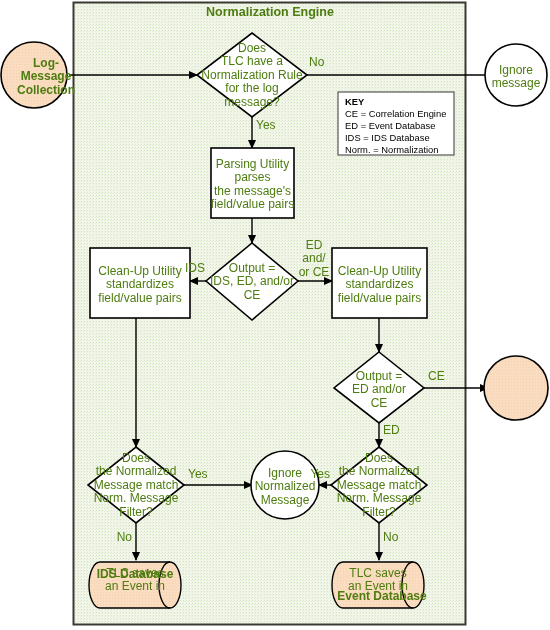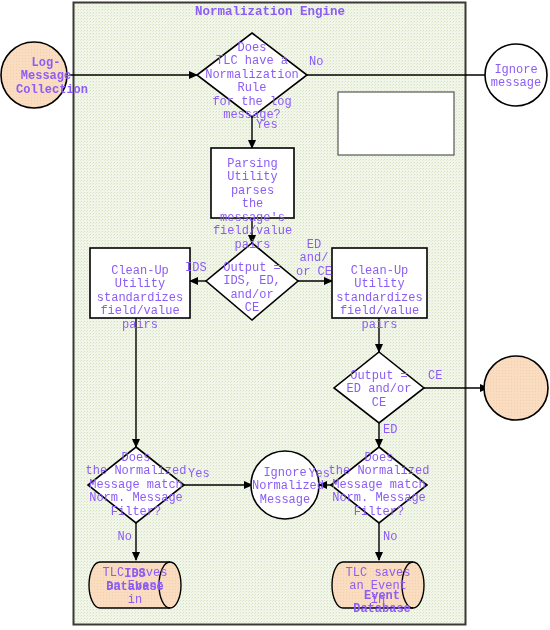--- a/index.html
+++ b/index.html
@@ -1,22 +1,22 @@
 <!DOCTYPE html>
 <html><head>
 <meta charset="utf-8">
 <style>
   html,body{margin:0;padding:0;background:#ffffff;}
   body{width:550px;height:630px;position:relative;
        font-family:"Liberation Sans","DejaVu Sans",sans-serif;
        -webkit-font-smoothing:none;}
   #stage{position:absolute;left:0;top:0;width:550px;height:630px;overflow:hidden;}
   svg{position:absolute;left:0;top:0;}
-  .lbl{position:absolute;text-align:center;color:#8b5cf6;line-height:1.12;
-       white-space:pre-line;pointer-events:none;font-family:Liberation Mono, monospace;}
+  .lbl{position:absolute;text-align:center;color:#4d7c0f;line-height:1.12;
+       white-space:pre-line;pointer-events:none;}
   .f10{font-size:12px;}
   .b{font-weight:bold;}
   .title{font-size:12.5px;font-weight:bold;}
   .keybox{position:absolute;font-size:9.4px;line-height:1.28;text-align:left;color:#000;}
 </style>
 </head>
 <body>
 
 <div id="stage">
 
@@ -149,14 +149,21 @@
   <div class="lbl f10" style="left:295px;top:239px;width:38px;">ED
 and/
 or CE</div>
   <div class="lbl f10" style="left:428px;top:370px;width:22px;text-align:left;">CE</div>
   <div class="lbl f10" style="left:383px;top:424px;width:22px;text-align:left;">ED</div>
   <div class="lbl f10" style="left:188px;top:468px;width:28px;text-align:left;">Yes</div>
   <div class="lbl f10" style="left:302px;top:468px;width:28px;text-align:right;">Yes</div>
   <div class="lbl f10" style="left:108px;top:531px;width:24px;text-align:right;">No</div>
   <div class="lbl f10" style="left:383px;top:531px;width:24px;text-align:left;">No</div>
 
+  <div class="keybox" style="left:345px;top:96px;width:110px;">
+    <div class="b">KEY</div>
+    <div>CE = Correlation Engine</div>
+    <div>ED = Event Database</div>
+    <div>IDS = IDS Database</div>
+    <div>Norm. = Normalization</div>
+  </div>
 
 </div>
 
 </body></html>

